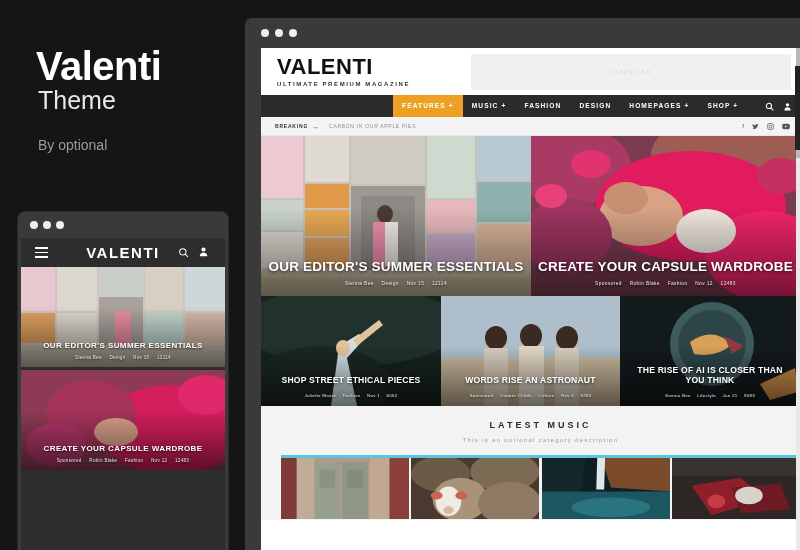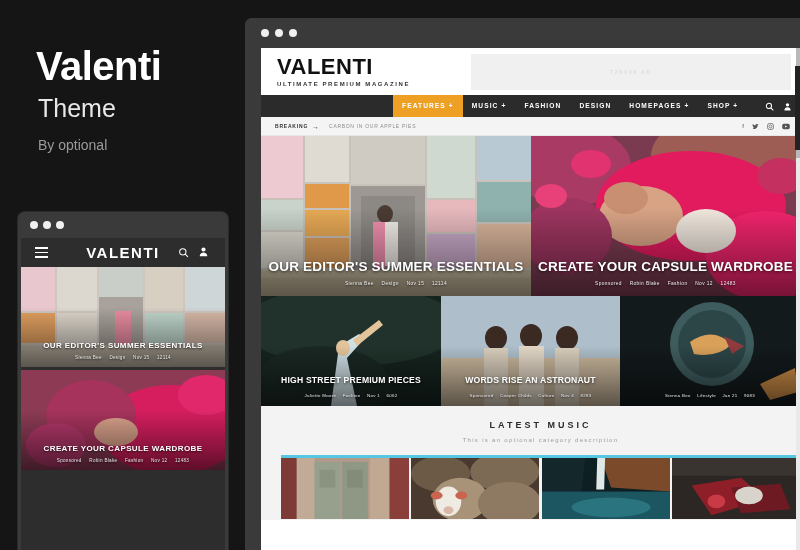--- a/index.html
+++ b/index.html
@@ -13,21 +13,21 @@
   .promo{
     position:absolute;left:0;top:0;width:245px;height:550px;
     background:#151515;
   }
   .promo-title{
     position:absolute;left:36px;top:46px;
     font-size:40px;font-weight:bold;color:#ffffff;letter-spacing:-0.5px;
     line-height:1;
   }
   .promo-sub{
-    position:absolute;left:38px;top:96px;
+    position:absolute;left:38px;top:88px;
     font-size:25px;font-weight:normal;color:#e8e8e8;line-height:1;
   }
   .promo-by{
     position:absolute;left:38px;top:138px;
     font-size:14px;color:#9a9a9a;line-height:1;
   }
   
   .mobile{
     position:absolute;left:18px;top:212px;width:210px;height:338px;
     background:#3a3a3a;border-radius:7px 7px 0 0;overflow:hidden;
@@ -351,21 +351,21 @@
       <div class="card">
         <svg class="bg" viewBox="0 0 180 110" preserveAspectRatio="none">
           <rect width="180" height="110" fill="#16231f"></rect>
           <ellipse cx="90" cy="30" rx="110" ry="40" fill="#20322b"></ellipse>
           <ellipse cx="60" cy="90" rx="70" ry="40" fill="#1a2722"></ellipse>
           <path d="M70 110 L78 50 L98 38 L104 42 L86 62 L96 110z" fill="#cfe0e6"></path>
           <ellipse cx="82" cy="52" rx="7" ry="8" fill="#e3c39a"></ellipse>
           <path d="M92 44 L118 24 L122 29 L96 50z" fill="#e3c39a"></path>
         </svg>
         <div class="shade"></div>
-        <div class="ttl">HIGH STREET PREMIUM PIECES</div>
+        <div class="ttl">SHOP STREET ETHICAL PIECES</div>
         <div class="meta">
           <span>Juliette Moore</span>
           <span>Fashion</span>
           <span>Nov 1</span>
           <span>6062</span>
         </div>
       </div>
 
       <div class="card mid">
         <svg class="bg" viewBox="0 0 179 110" preserveAspectRatio="none">
@@ -393,20 +393,21 @@
       <div class="card">
         <svg class="bg" viewBox="0 0 180 110" preserveAspectRatio="none">
           <rect width="180" height="110" fill="#131a1c"></rect>
           <circle cx="92" cy="48" r="42" fill="#3e5c5e"></circle>
           <circle cx="92" cy="48" r="34" fill="#2c4547"></circle>
           <path d="M70 46 Q92 30 112 48 Q98 62 74 58z" fill="#d9a05a"></path>
           <path d="M104 40 L124 50 L112 58z" fill="#8f3b3f"></path>
           <path d="M140 88 L175 72 L178 96 L150 104z" fill="#c98a46"></path>
         </svg>
         <div class="shade"></div>
+        <div class="ttl">THE RISE OF AI IS CLOSER THAN YOU THINK</div>
         <div class="meta">
           <span>Sienna Bee</span>
           <span>Lifestyle</span>
           <span>Jan 21</span>
           <span>9083</span>
         </div>
       </div>
     </div>
 
     <div class="section">

